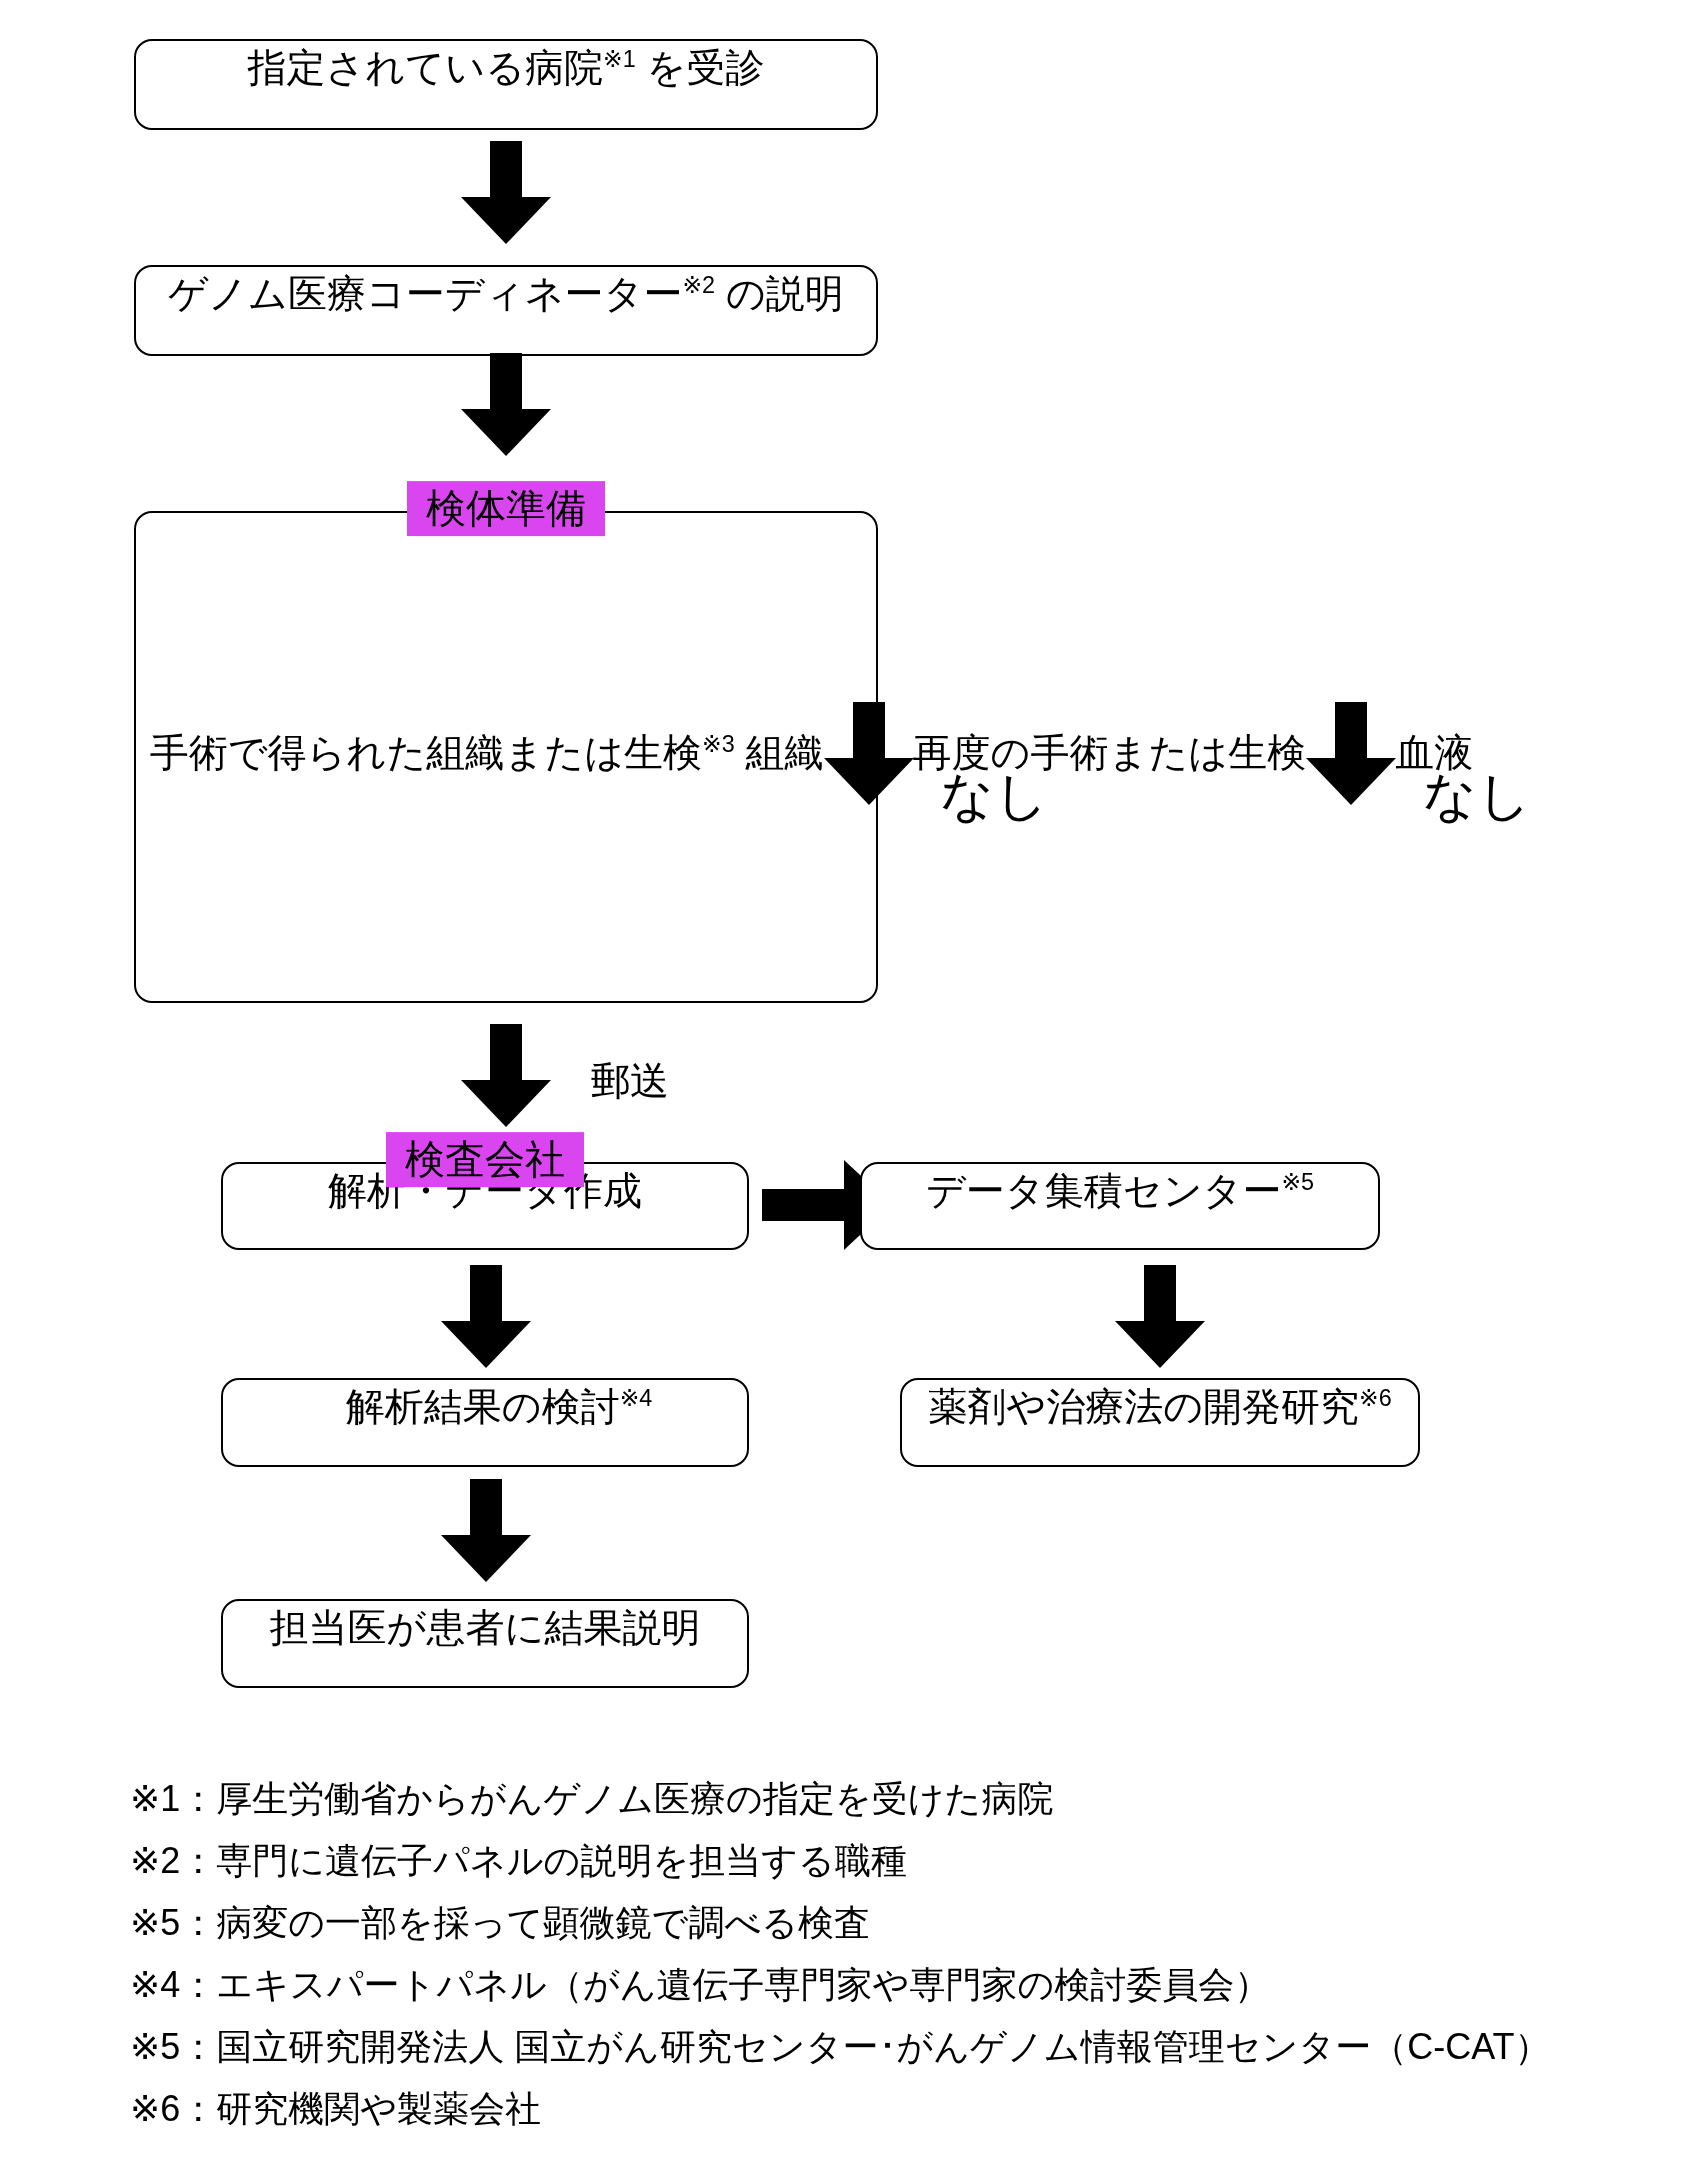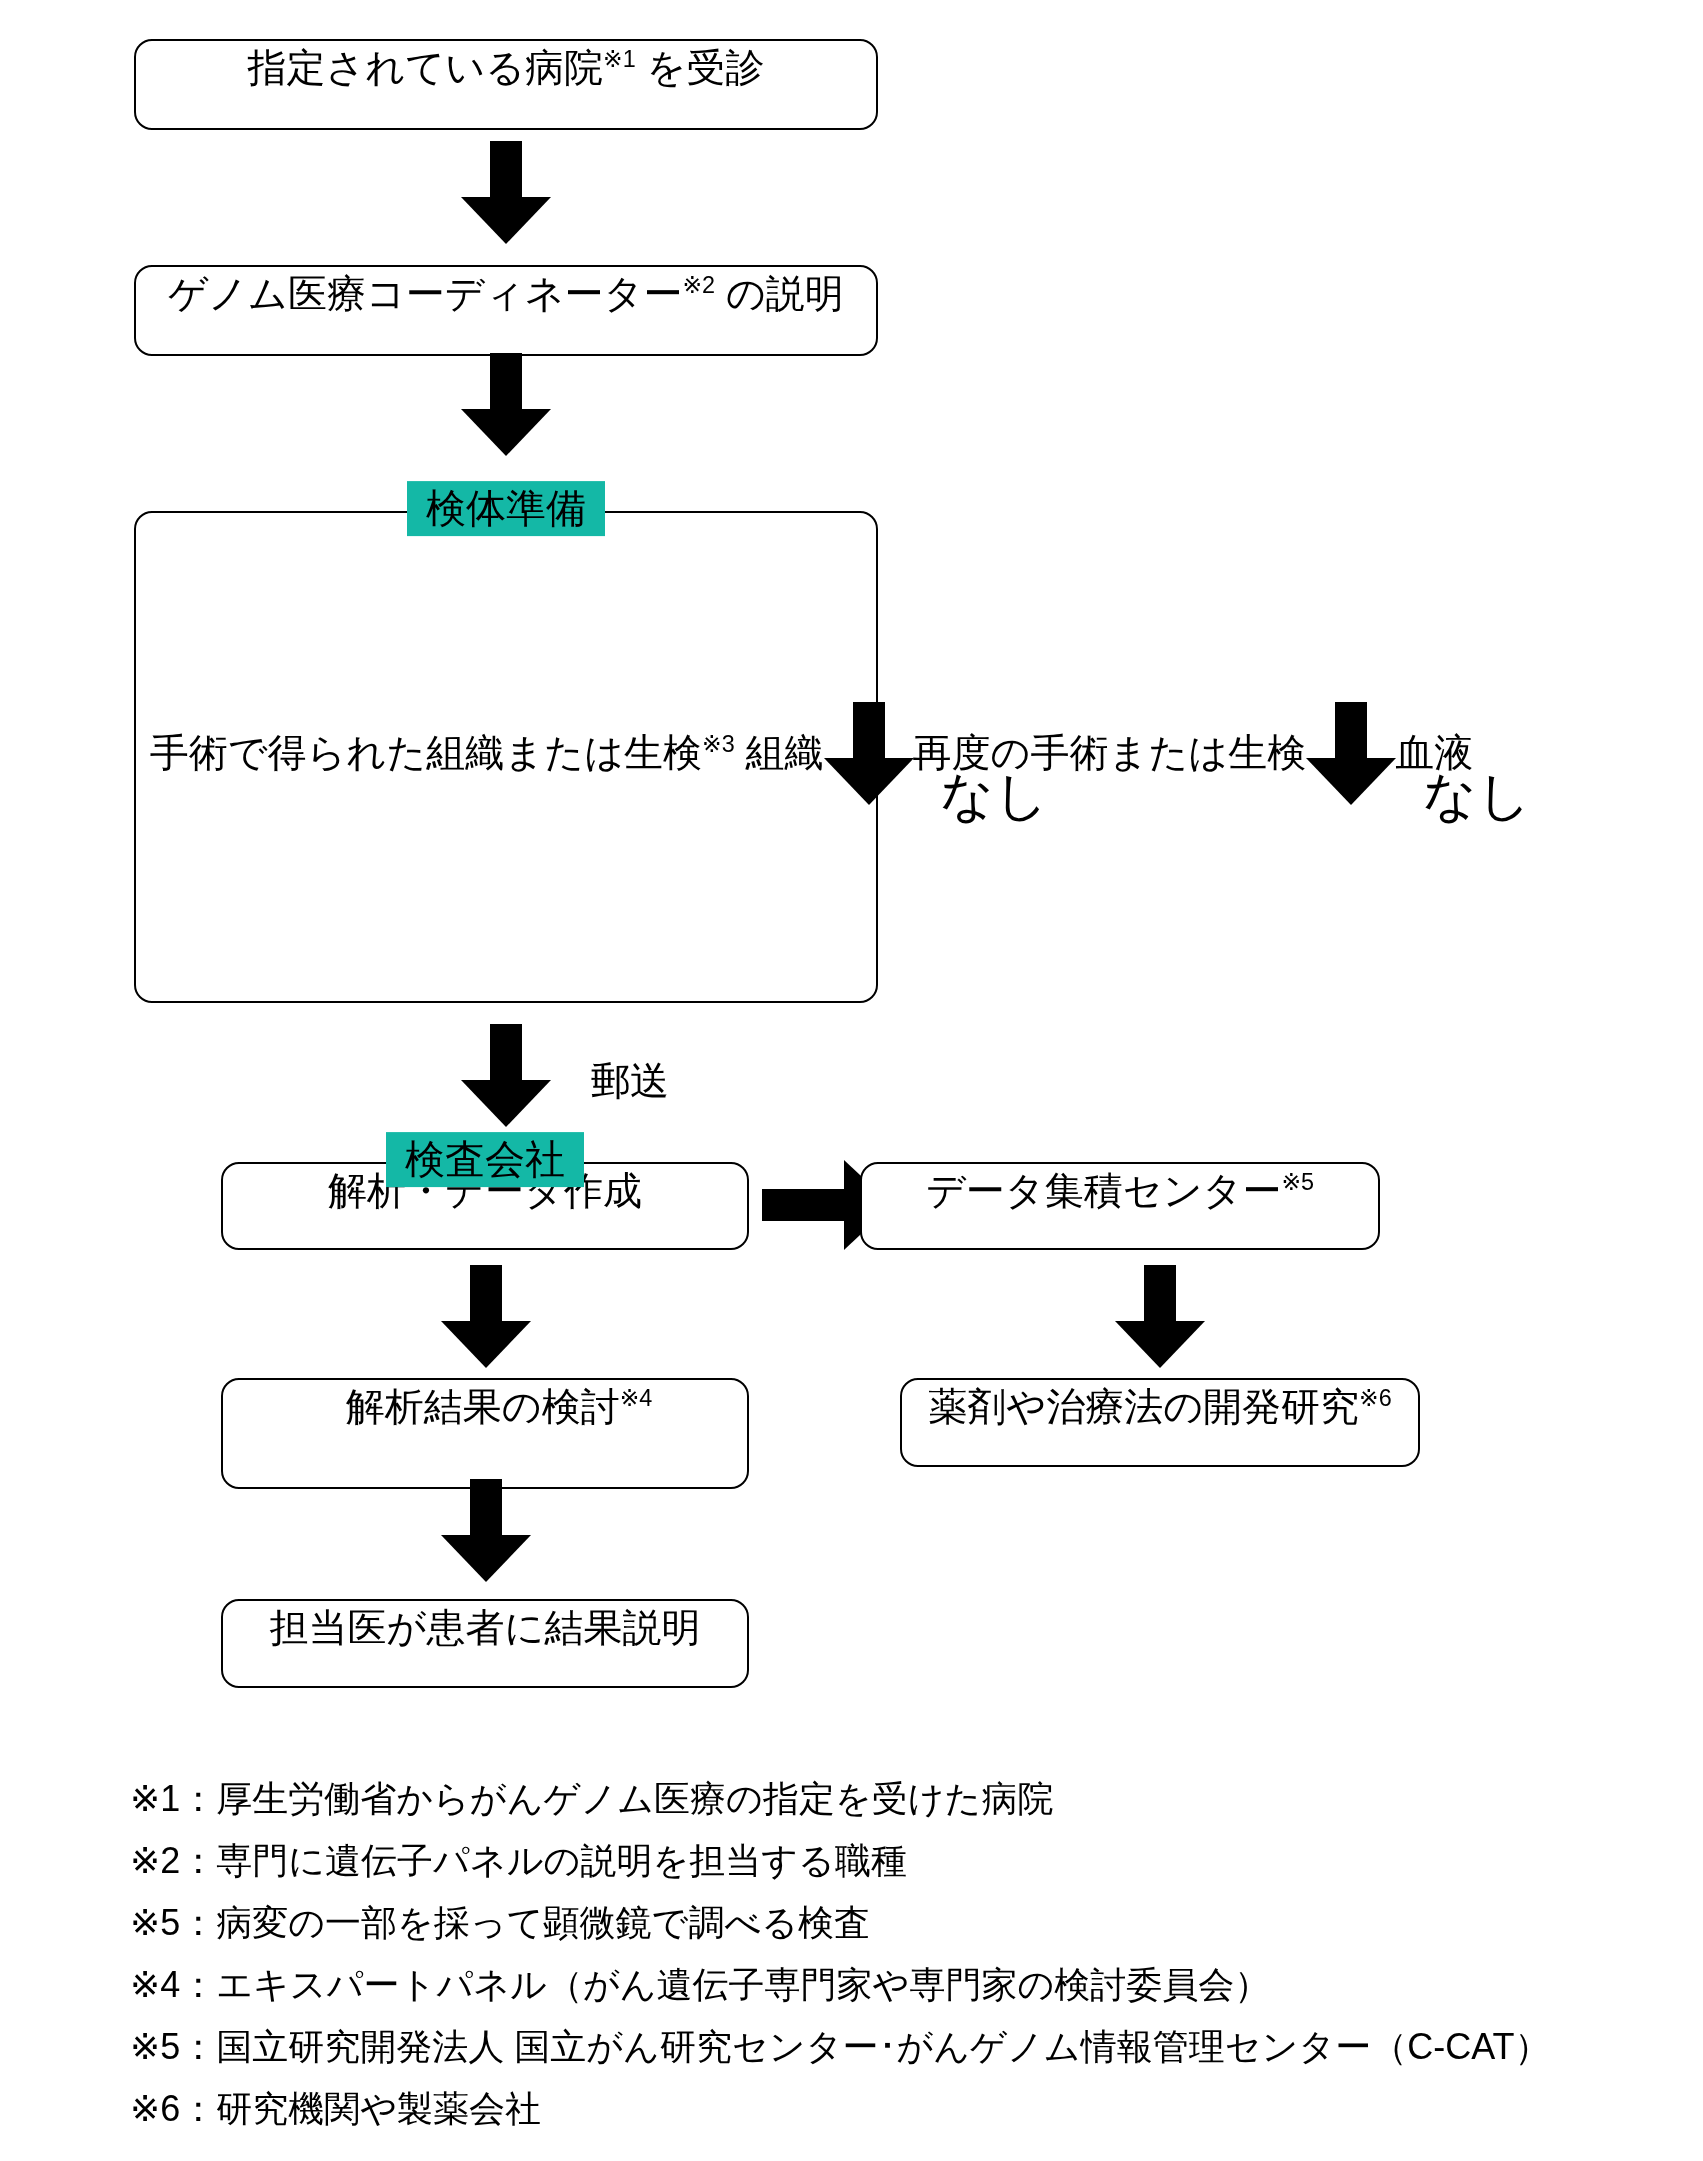--- a/index.html
+++ b/index.html
@@ -28,21 +28,21 @@
   .box sup, .line sup {
     font-size: 0.60em;
     vertical-align: super;
     line-height: 0;
   }
   .legend {
     position: absolute;
     top: 0;
     left: 50%;
     transform: translate(-50%, -58%);
-    background: #14b8a6;
+    background: #d946ef;
     padding: 0 19px;
     font-size: 40px;
     white-space: nowrap;
   }
   .group-inner {
     position: absolute;
     left: 0; right: 0; top: 0; bottom: 0;
     display: flex;
     flex-direction: row;
     align-items: center;
@@ -200,21 +200,21 @@
 
   <div class="varrow abs" style="left:441px; top:1265px;">
     <div class="shaft"></div>
       <div class="head"></div>
   </div>
   <div class="varrow abs" style="left:1115px; top:1265px;">
     <div class="shaft"></div>
       <div class="head"></div>
   </div>
 
-  <div class="box" style="left:221px; top:1378px; width:528px; height:111px;padding-left:28px;">
+  <div class="box" style="left:221px; top:1378px; width:528px; height:89px;padding-left:28px;">
     <span><span>解析結果の検討</span><sup>※4</sup><span></span></span>
   </div>
 
   <div class="box" style="left:900px; top:1378px; width:520px; height:89px;">
     <span><span>薬剤や治療法の開発研究</span><sup>※6</sup><span></span></span>
   </div>
 
   <div class="varrow abs" style="left:441px; top:1479px;">
     <div class="shaft"></div>
       <div class="head"></div>

